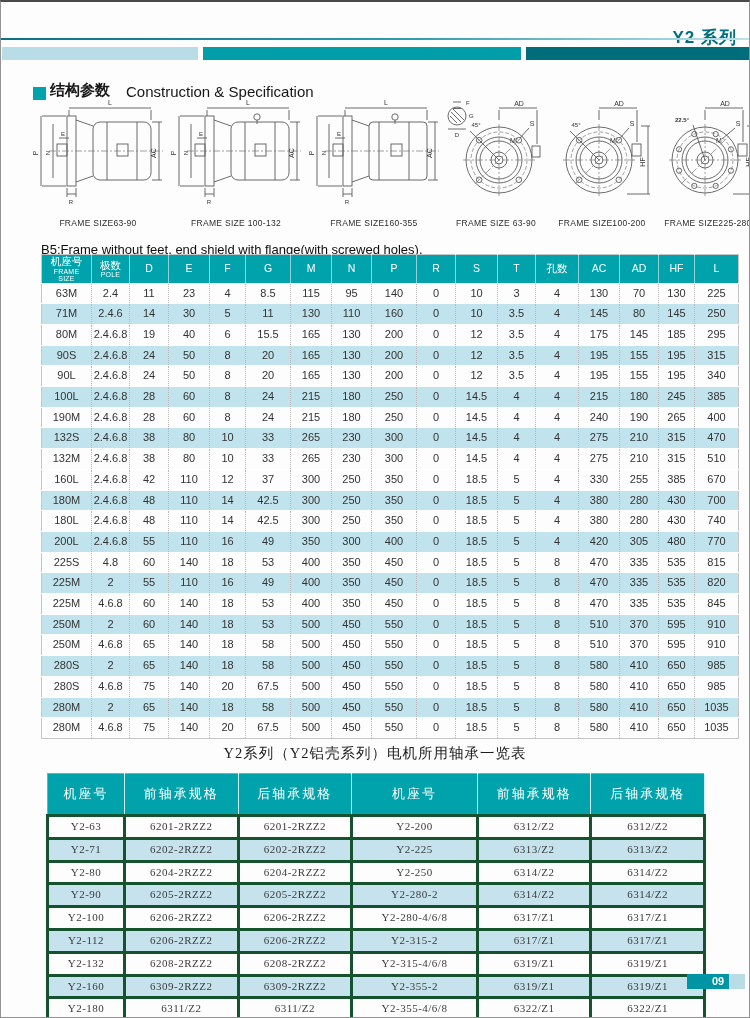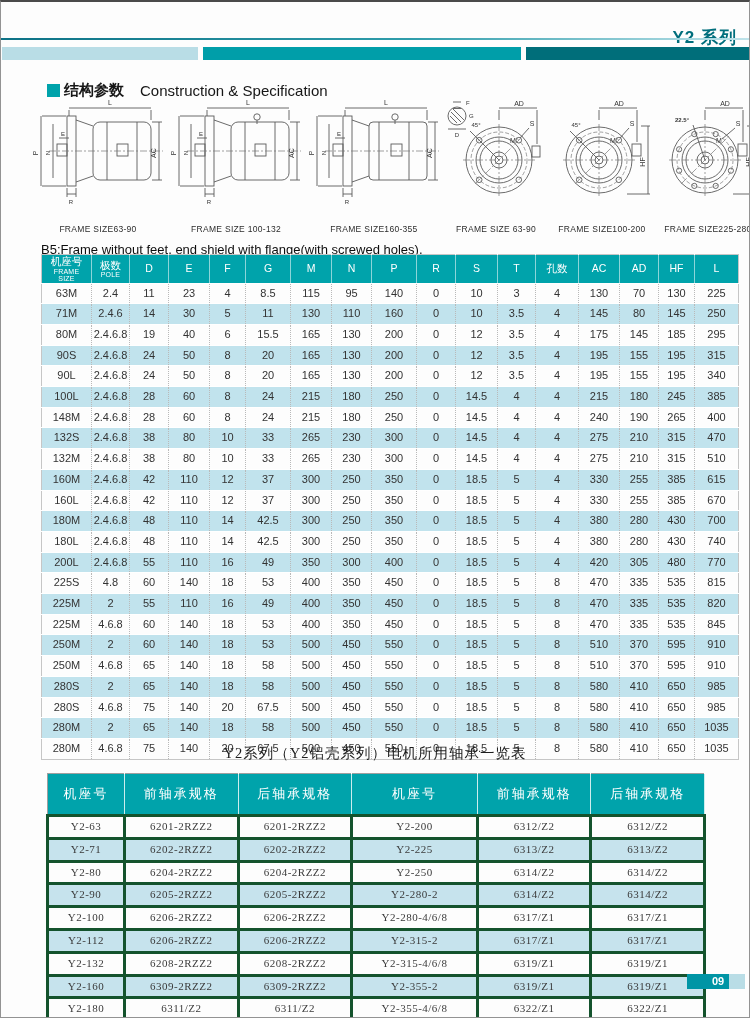--- a/index.html
+++ b/index.html
@@ -11,31 +11,31 @@
   .series-title{position:absolute;top:24px;right:12px;font-size:17px;font-weight:bold;
                 color:#006e7c;letter-spacing:1px;}
   .rule{position:absolute;top:36px;left:0;width:748px;height:2px;
         background:linear-gradient(to right,#0d7286,#2f9dab 55%,#bfe3ea);}
   .bar{position:absolute;top:45px;height:13px;}
   .bar.b1{left:1px;width:196px;background:#b9dde6;}
   .bar.b2{left:202px;width:318px;background:#009ea9;}
   .bar.b3{left:525px;width:223px;background:#006e7a;}
 
   
-  .section-heading{position:absolute;top:79px;left:46px;display:flex;align-items:center;}
+  .section-heading{position:absolute;top:79px;left:32px;display:flex;align-items:flex-end;}
   .section-heading .sq{width:13px;height:13px;background:#00a3ab;margin-right:4px;}
   .section-heading .zh{font-size:15px;font-weight:bold;color:#161616;}
   .section-heading .en{font-size:15px;color:#161616;margin-left:16px;}
 
   
   .drawings{position:absolute;top:94px;left:28px;width:718px;height:132px;
             display:flex;justify-content:space-between;align-items:flex-start;}
   .fig{display:flex;flex-direction:column;align-items:center;}
   .fig svg{display:block;}
-  .fig .cap{font-size:8.5px;color:#2c2c2c;margin-top:18px;letter-spacing:.3px;}
+  .fig .cap{font-size:8.5px;color:#2c2c2c;margin-top:12px;letter-spacing:.3px;}
   svg .ln{stroke:#5a5a5a;stroke-width:.9;fill:none;}
   svg .thin{stroke:#777;stroke-width:.7;fill:none;}
   svg text{fill:#333;font-size:7px;font-family:"Liberation Sans",sans-serif;}
   svg .sm{font-size:6px;}
 
   
   .note{position:absolute;top:232px;left:40px;font-size:13px;color:#0e0e0e;margin-top:8px;}
 
   
   table.spec{position:absolute;top:252px;left:40px;width:668px;border-collapse:collapse;
@@ -509,21 +509,21 @@
           <td>0</td>
           <td>14.5</td>
           <td>4</td>
           <td>4</td>
           <td>215</td>
           <td>180</td>
           <td>245</td>
           <td>385</td>
         </tr>
         <tr>
-          <td>148M</td>
+          <td>190M</td>
           <td>2.4.6.8</td>
           <td>28</td>
           <td>60</td>
           <td>8</td>
           <td>24</td>
           <td>215</td>
           <td>180</td>
           <td>250</td>
           <td>0</td>
           <td>14.5</td>
@@ -564,39 +564,20 @@
           <td>230</td>
           <td>300</td>
           <td>0</td>
           <td>14.5</td>
           <td>4</td>
           <td>4</td>
           <td>275</td>
           <td>210</td>
           <td>315</td>
           <td>510</td>
-        </tr>
-        <tr class="alt">
-          <td>160M</td>
-          <td>2.4.6.8</td>
-          <td>42</td>
-          <td>110</td>
-          <td>12</td>
-          <td>37</td>
-          <td>300</td>
-          <td>250</td>
-          <td>350</td>
-          <td>0</td>
-          <td>18.5</td>
-          <td>5</td>
-          <td>4</td>
-          <td>330</td>
-          <td>255</td>
-          <td>385</td>
-          <td>615</td>
         </tr>
         <tr>
           <td>160L</td>
           <td>2.4.6.8</td>
           <td>42</td>
           <td>110</td>
           <td>12</td>
           <td>37</td>
           <td>300</td>
           <td>250</td>

